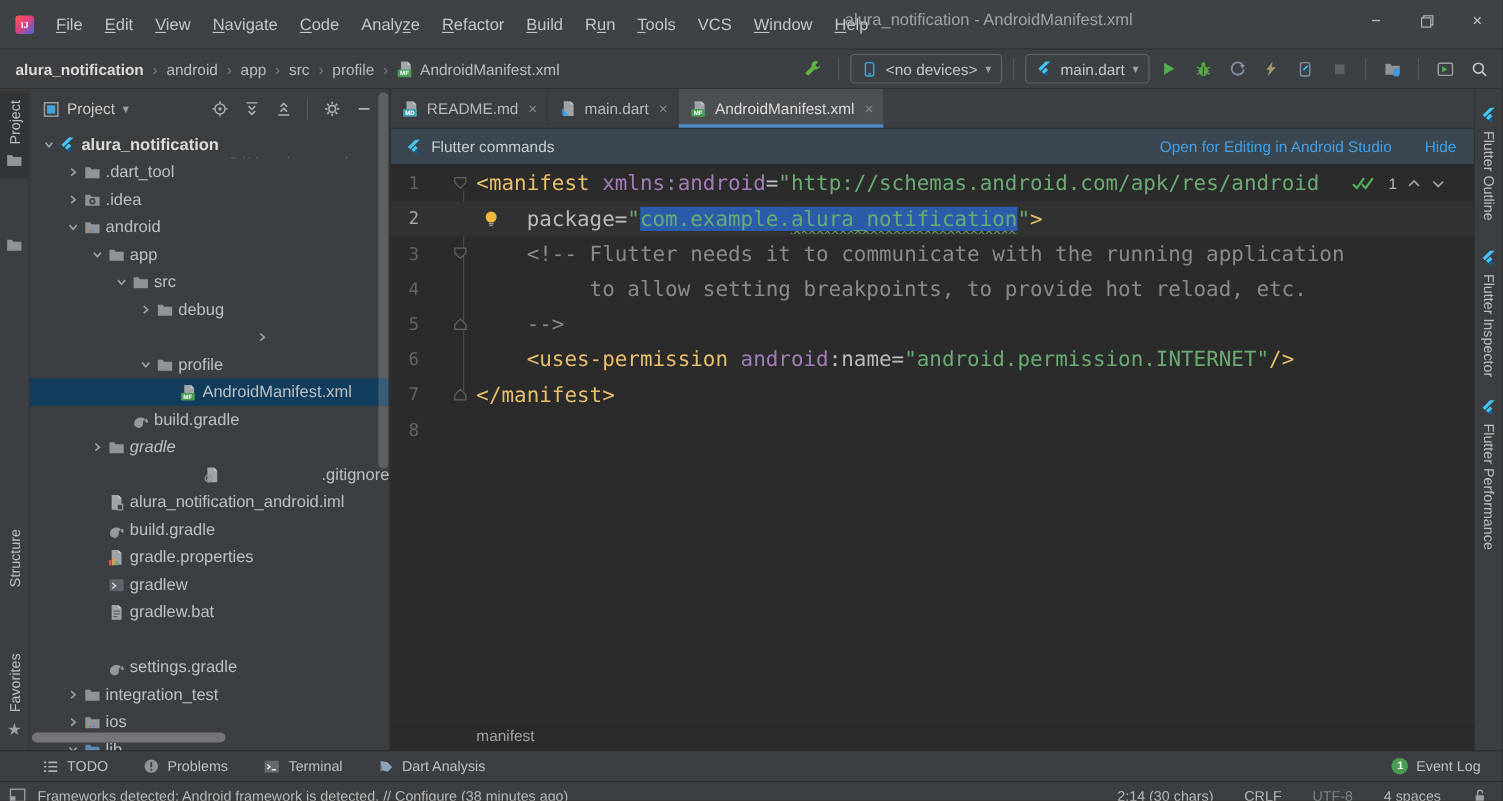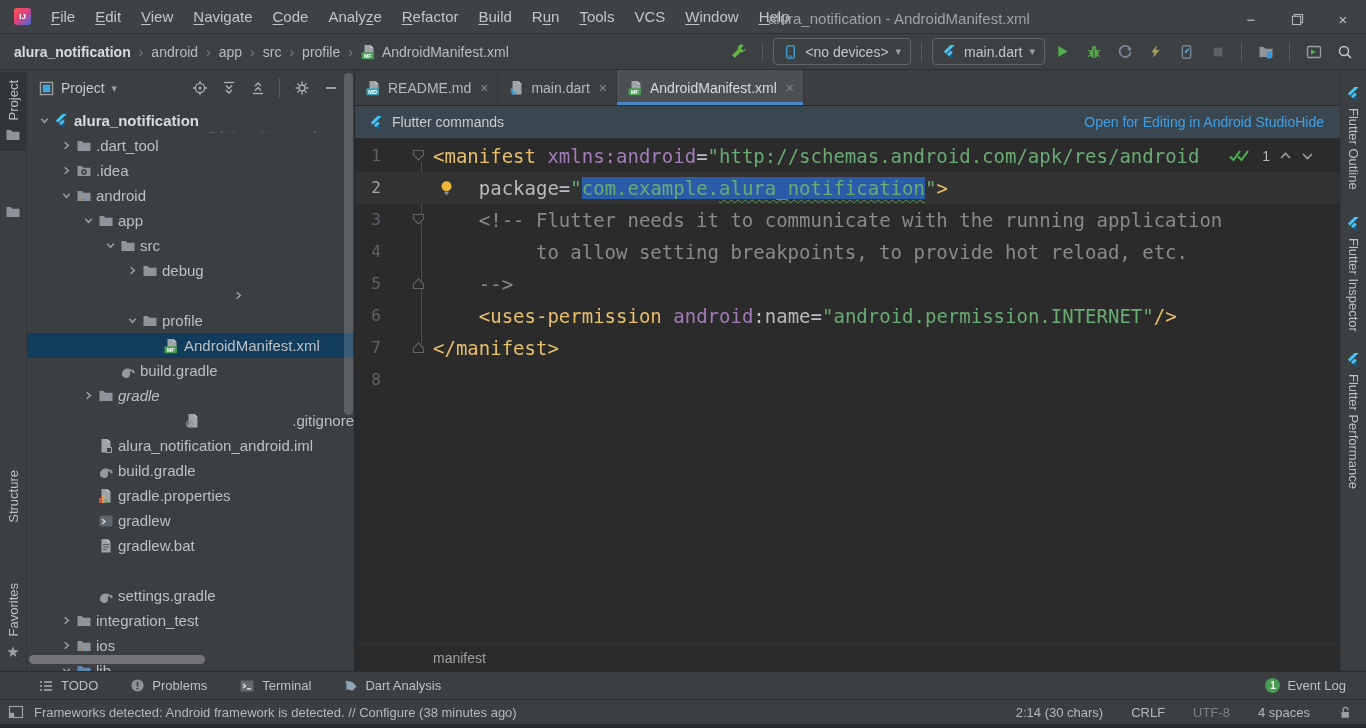--- a/index.html
+++ b/index.html
@@ -6,21 +6,21 @@
   html,body { width:1366px; height:728px; overflow:hidden; }
   body { font-family:"Liberation Sans",sans-serif; background:#2b2b2b; color:#bdc0c3;
          -webkit-font-smoothing:antialiased; }
   :root{
     --chrome:#3c3f41; --editor:#2b2b2b; --caret:#323232; --accent:#4a88c7;
     --selection:#2b5caa; --tree-sel:#113c5c; --link:#41a0e8;
     --tag:#e8bf6a; --ns:#a27cb8; --str:#6aab73; --cmt:#8a8a8a; --run-green:#4faf50;
   }
   svg{display:block}
   
-  .titlebar{height:34px;background:#3e4245;border-bottom:1px solid #2e3133;display:flex;align-items:center;position:relative;padding-left:10px;}
+  .titlebar{height:45px;background:#3e4245;border-bottom:1px solid #2e3133;display:flex;align-items:center;position:relative;padding-left:10px;}
   .app-logo{width:17px;height:17px;border-radius:3px;margin:0 10px 0 4px;
     background:linear-gradient(135deg,#fc5753 0%,#e2407c 45%,#3d6ce0 100%);
     color:#fff;font-size:8px;font-weight:bold;display:flex;align-items:center;justify-content:center;}
   .menus{display:flex;align-items:center;height:100%;}
   .menu-item{padding:0 10px;font-size:15px;color:#c3c6c8;line-height:37px;cursor:default;}
   .mn{text-decoration:underline;text-underline-offset:2px;}
   .win-title{position:absolute;left:768px;top:0;line-height:37px;font-size:15px;color:#9fa3a6;white-space:nowrap;}
   .win-controls{position:absolute;right:0;top:0;height:38px;display:flex;}
   .winbtn{width:46px;height:38px;display:flex;align-items:center;justify-content:center;color:#c3c6c8;font-size:15px;}
   
@@ -59,21 +59,21 @@
   .scroll-v{position:absolute;right:1px;top:3px;width:9px;height:342px;border-radius:5px;background:rgba(255,255,255,.17);}
   .scroll-h{position:absolute;left:2px;bottom:7px;width:176px;height:9px;border-radius:5px;background:rgba(160,163,166,.55);}
   
   .editor-col{flex:1;min-width:0;display:flex;flex-direction:column;background:var(--editor);}
   .tabs-row{height:36px;background:var(--chrome);display:flex;align-items:stretch;border-bottom:1px solid #2a2d2f;flex:none;}
   .etab{display:flex;align-items:center;gap:6px;padding:0 9px 0 11px;font-size:14px;color:#b7babc;position:relative;border-right:1px solid #36393b;}
   .etab.active{background:#4c5053;color:#d9dbdd;}
   .etab.active::after{content:"";position:absolute;left:0;right:0;bottom:0;height:3px;background:var(--accent);}
   .tab-close{color:#85898c;font-size:14px;margin-left:3px;}
   .notif{height:32px;background:#3a4750;display:flex;align-items:center;padding:0 16px 0 14px;flex:none;font-size:14px;color:#c7cdd1;gap:8px;}
-  .notif-actions{margin-left:auto;display:flex;}
+  .notif-actions{margin-left:auto;display:flex;gap:30px;}
   .notif-link{color:var(--link);}
   .code-area{flex:1;position:relative;overflow:hidden;padding-top:2px;font-family:"DejaVu Sans Mono",monospace;}
   .code-line{height:32px;line-height:32px;display:flex;font-size:19px;position:relative;}
   .code-line.caret-row{background:var(--caret);}
   .gut-num{width:26px;flex:none;text-align:right;color:#60646a;font-size:16px;}
   .code-line.caret-row .gut-num{color:#a4a8ac;}
   .gut-fold{width:52px;flex:none;position:relative;}
   .fold-mark{position:absolute;left:31px;top:9px;}
   .code-pre{white-space:pre;}
   .pl{color:#bcbec4}.tag{color:var(--tag)}.ns{color:var(--ns)}.attr{color:#bababa}.str{color:var(--str)}.cmt{color:var(--cmt)}

